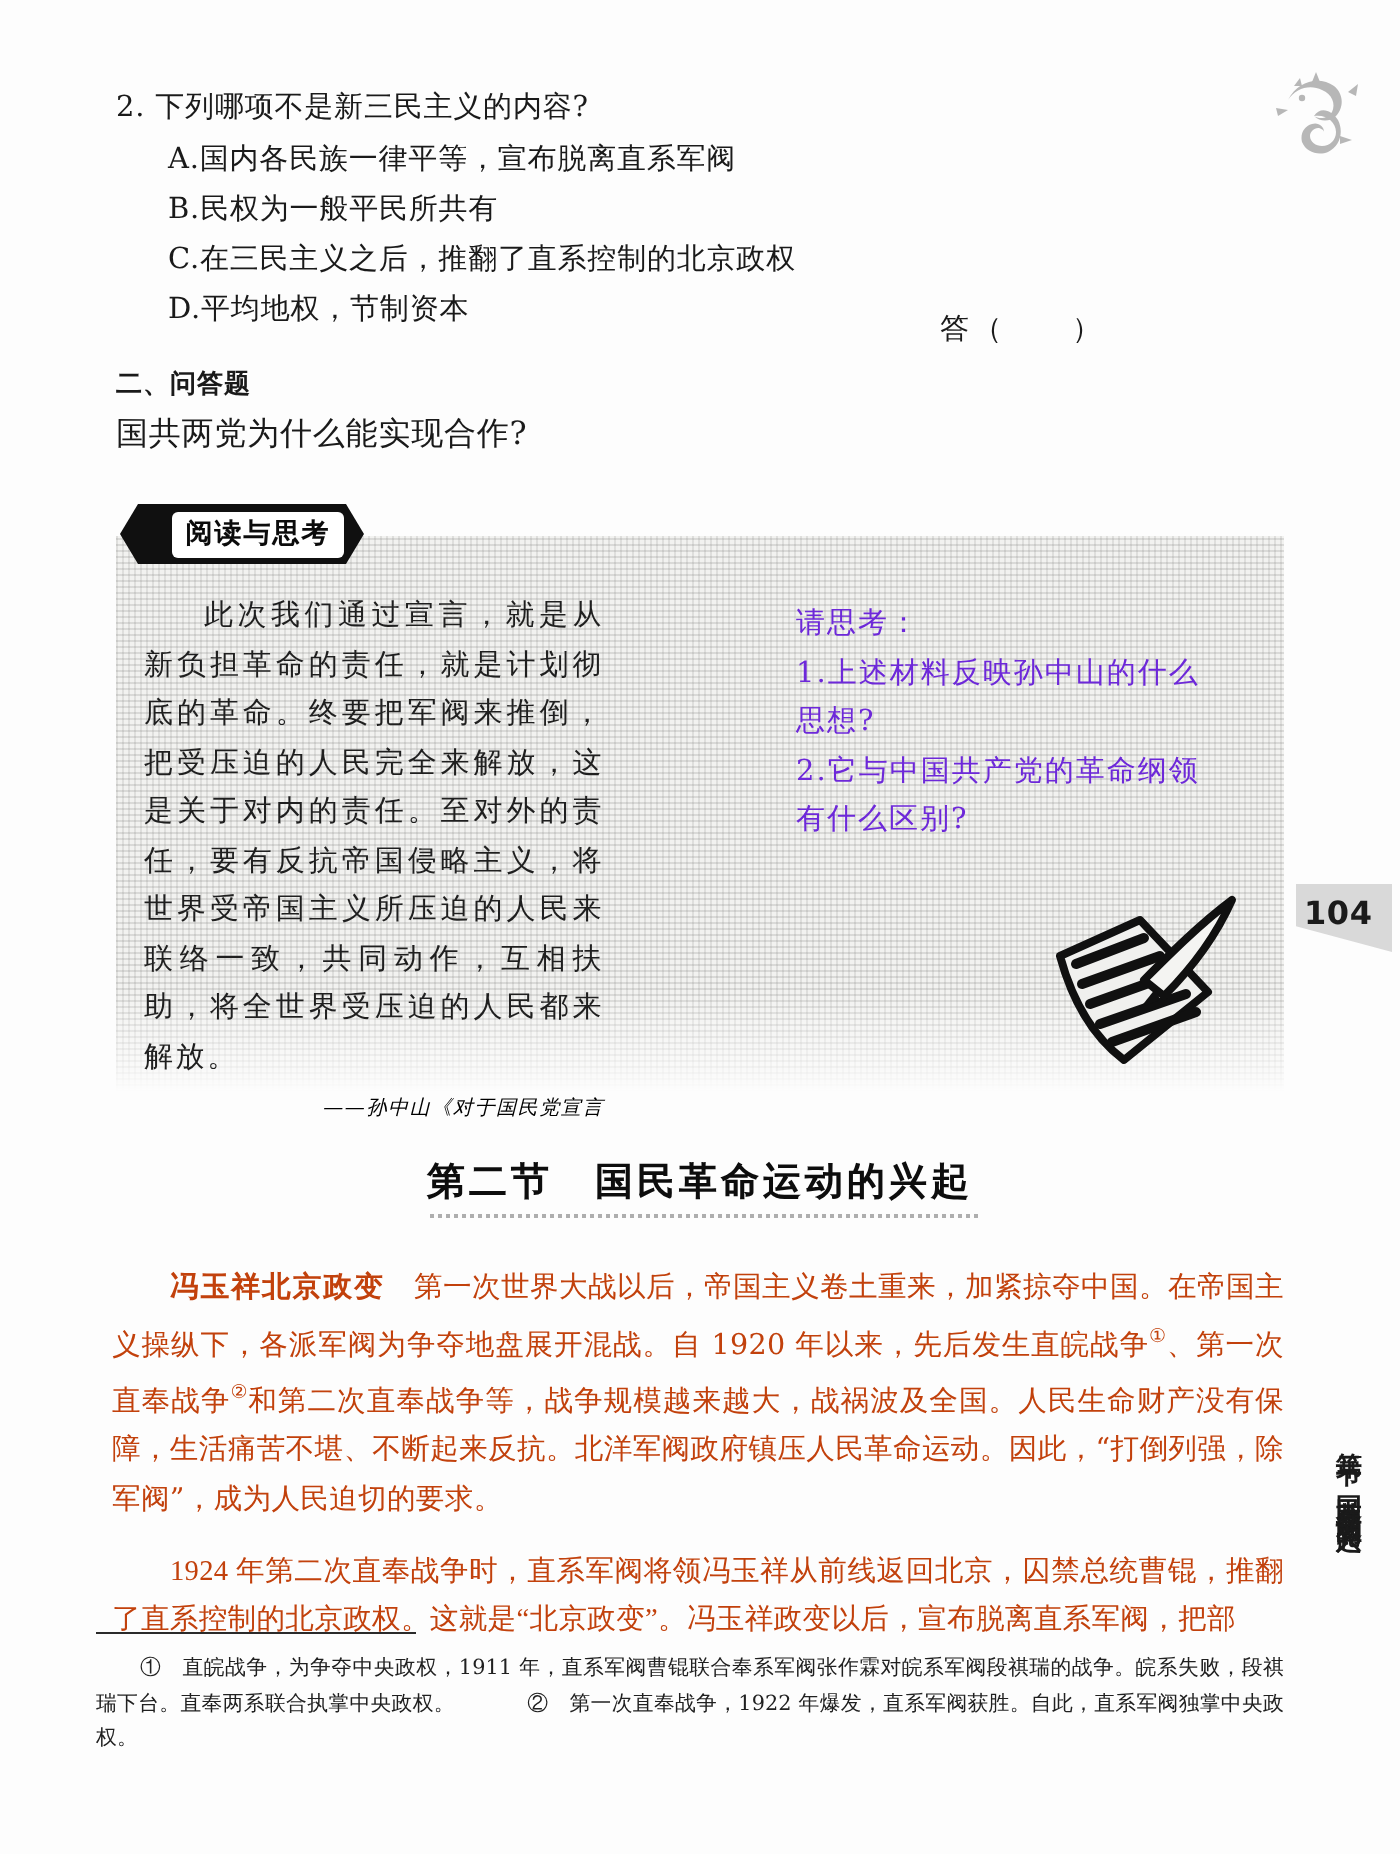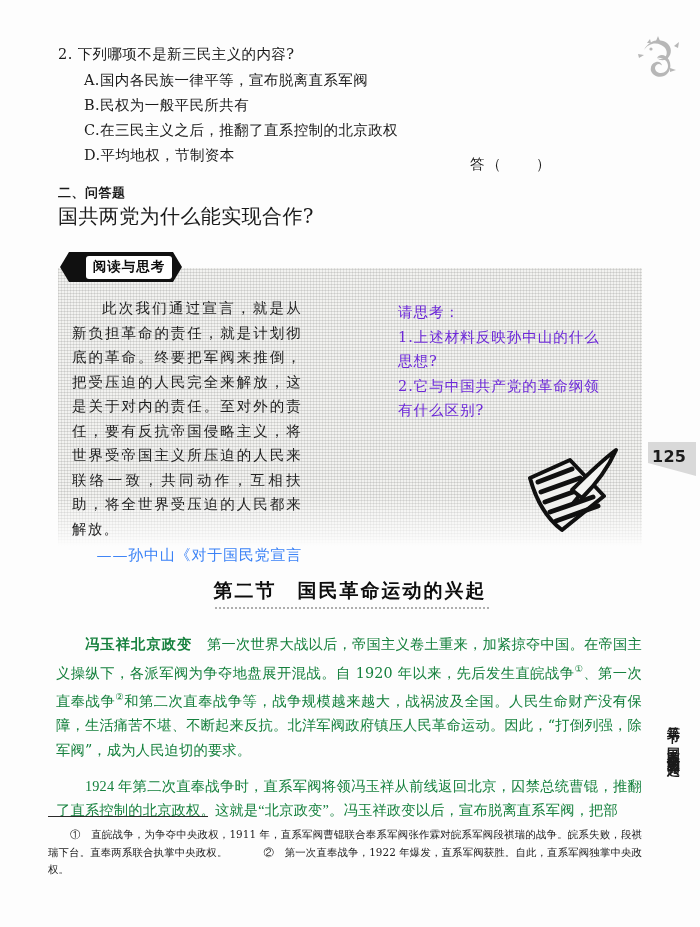--- a/index.html
+++ b/index.html
@@ -73,21 +73,21 @@
   }
   .section2-head {
     font-family: "DejaVu Sans", "Liberation Sans", sans-serif;
     font-size: 13px;
     font-weight: bold;
     line-height: 22px;
     letter-spacing: .5px;
   }
   .section2-q {
     font-family: "DejaVu Serif", "Liberation Serif", serif;
-    font-size: 20px;
+    font-size: 16px;
     line-height: 25px;
     letter-spacing: .4px;
   }
 
   
   .banner {
     position: absolute;
     left: 60px;
     top: 252px;
     width: 122px;
@@ -138,25 +138,26 @@
     font-size: 14.5px;
     line-height: 24.5px;
     letter-spacing: 1.3px;
     text-indent: 30px;
     text-align: justify;
     color: #1f1f1f;
   }
   .passage-src {
     margin-top: 2px;
     font-family: "DejaVu Serif", "Liberation Serif", serif;
-    font-size: 15px;
+    font-size: 10px;
     line-height: 24px;
     letter-spacing: .8px;
     text-align: right;
-    color: #3b82f6;
+    color: #000000;
+    font-style: italic;
   }
   .passage-src .l2 { display: block; padding-right: 8px; }
 
   .think {
     position: absolute;
     left: 398px;
     top: 300px;
     width: 210px;
   }
   .think div {
@@ -235,21 +236,21 @@
     width: 586px;
   }
   .body-copy p {
     margin: 0;
     font-family: "DejaVu Serif", "Liberation Serif", serif;
     font-size: 14.3px;
     line-height: 24.6px;
     letter-spacing: .15px;
     text-align: justify;
     text-indent: 29px;
-    color: #15803d;
+    color: #c2410c;
   }
   .body-copy p + p { margin-top: 11px; font-family: Liberation Serif, serif; }
   .lead {
     font-weight: bold;
     letter-spacing: 1px;
   }
   sup.fn {
     font-size: 9.5px;
     vertical-align: super;
     letter-spacing: 0;
@@ -364,21 +365,21 @@
         <line x1="50" y1="74" x2="93" y2="59"></line>
         <line x1="56" y1="83" x2="98" y2="68"></line>
       </g>
       <path d="M72 52 C86 38 100 24 116 12 C108 30 96 46 82 60 Z" fill="#f4f4f2" stroke="#101010" stroke-width="4" stroke-linejoin="round"></path>
       <path d="M78 56 L70 66 L80 62 Z" fill="#101010"></path>
     </svg>
   </div>
 
   <div class="pagenum">
     <div class="shape"></div>
-    <div class="num">125</div>
+    <div class="num">104</div>
   </div>
 
   <div class="chapter-head">
     <span class="t">第二节　国民革命运动的兴起</span>
   </div>
   <div class="chapter-rule"></div>
 
   <div class="body-copy">
     <p><span class="lead">冯玉祥北京政变</span><span>　第一次世界大战以后，帝国主义卷土重来，加紧掠夺中国。在帝国主义操纵下，各派军阀为争夺地盘展开混战。自 1920 年以来，先后发生直皖战争</span><sup class="fn">①</sup><span>、第一次直奉战争</span><sup class="fn">②</sup><span>和第二次直奉战争等，战争规模越来越大，战祸波及全国。人民生命财产没有保障，生活痛苦不堪、不断起来反抗。北洋军阀政府镇压人民革命运动。因此，“打倒列强，除军阀”，成为人民迫切的要求。</span></p>
     <p>1924 年第二次直奉战争时，直系军阀将领冯玉祥从前线返回北京，囚禁总统曹锟，推翻了直系控制的北京政权。这就是“北京政变”。冯玉祥政变以后，宣布脱离直系军阀，把部</p>

